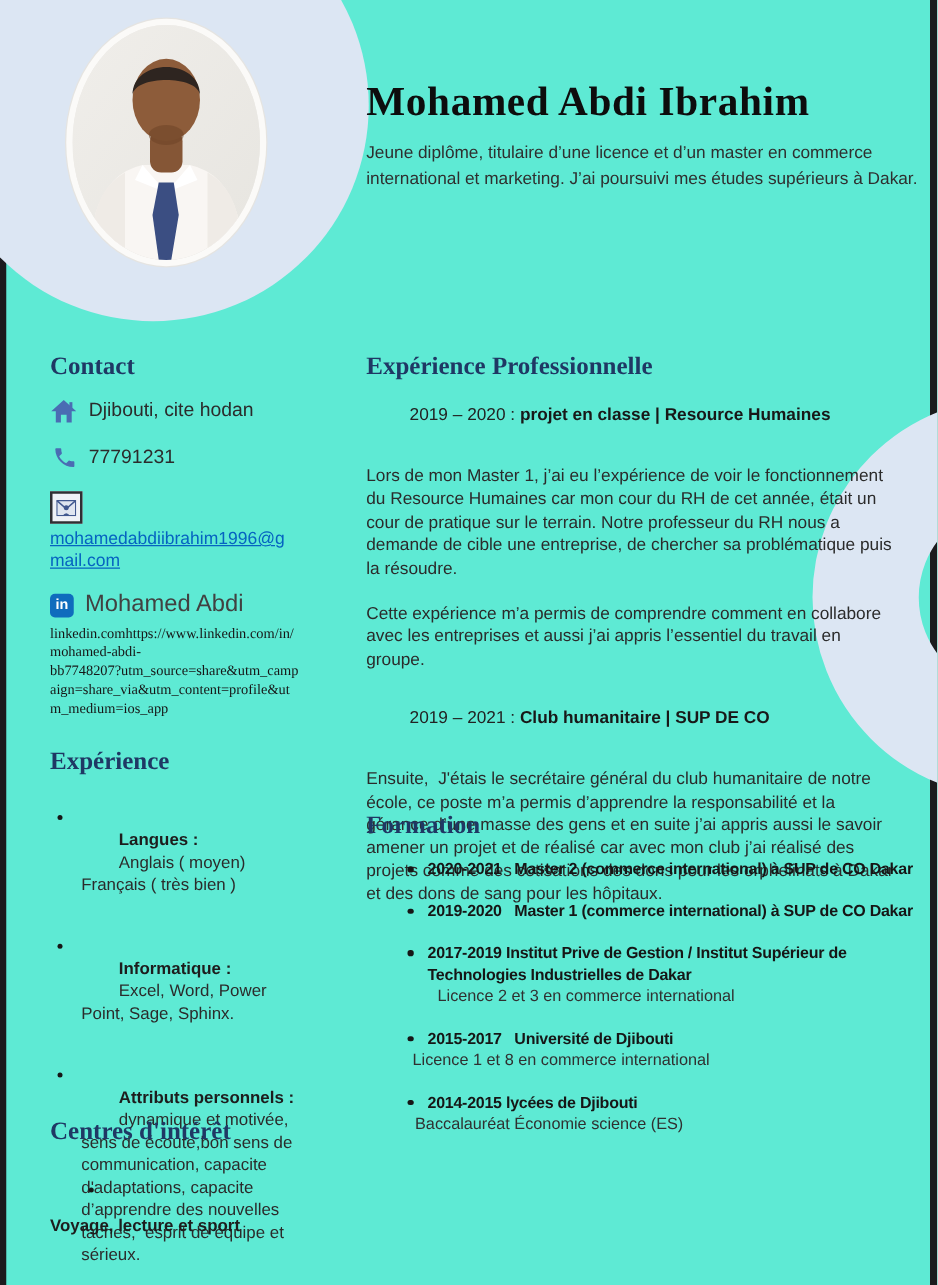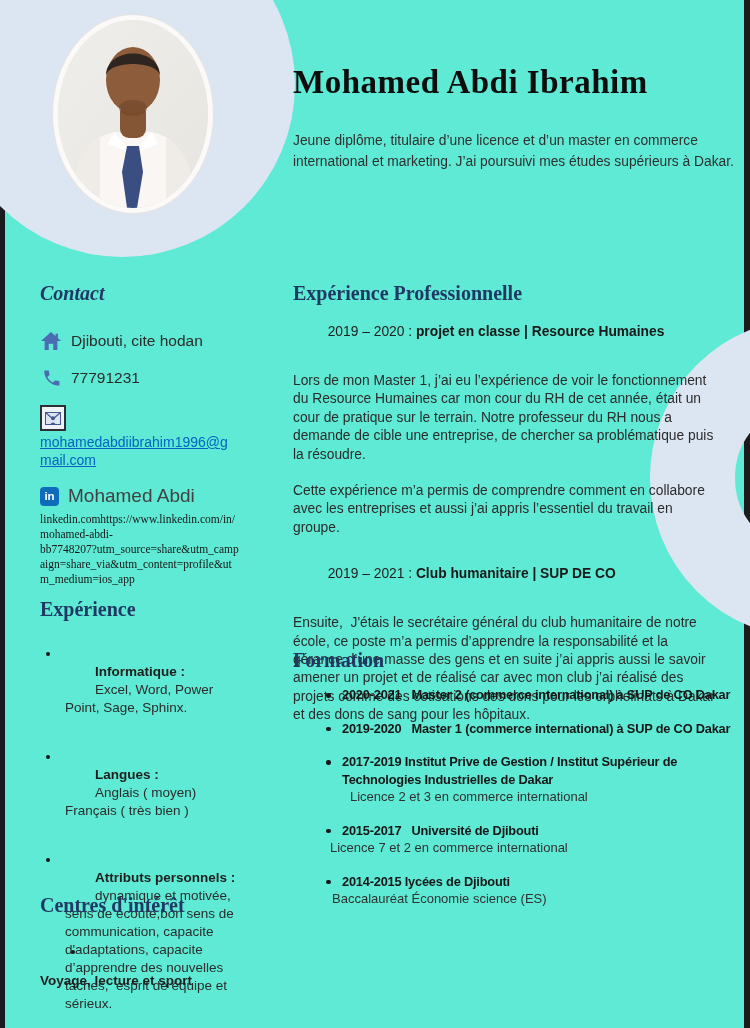--- a/index.html
+++ b/index.html
@@ -31,32 +31,32 @@
   .photo svg { display:block; }
 
   
   .header-block { position:absolute; left:293px; top:62px; width:444px; }
   .cv-name {
     margin:0; font-family:"Liberation Serif","DejaVu Serif",serif;
     font-size:33px; line-height:40px; font-weight:700; color:#0d0d0d;
     letter-spacing:0.5px;
   }
   .cv-intro {
-    margin:28px 0 0 0; font-size:13.8px; line-height:21px; color:#2f2f2f;
+    margin:9px 0 0 0; font-size:13.8px; line-height:21px; color:#2f2f2f;
     white-space:pre-wrap;
   }
 
   h2.sec {
     margin:0; font-family:"Liberation Serif","DejaVu Serif",serif;
     font-size:20px; line-height:24px; font-weight:700; color:#1f3864;
   }
 
   
   .contact-block { position:absolute; left:40px; top:281px; width:245px; }
-  .contact-block h2 { margin-bottom:26px;font-style:italic; }
+  .contact-block h2 { margin-bottom:14px; }
   .c-row { display:flex; align-items:center; margin-bottom:17px; min-height:20px; }
   .c-ico { width:22px; height:20px; flex:0 0 22px; margin-right:9px; }
   .c-label { font-size:15.5px; color:#2b2b2b; }
   .mail-ico-box {
     width:22px; height:22px; border:2px solid #2f2f33; background:#eef1f6;
     display:flex; align-items:center; justify-content:center; margin:10px 0 3px 0;
   }
   .email-lines { display:block; }
   .email-line {
     display:block; font-size:14px; line-height:17.5px;
@@ -187,31 +187,31 @@
     </div>
   </div>
 
   <div class="competences-block">
     <h2 class="sec">Expérience</h2>
     <div class="s-item">
       <span class="s-dotcol">
           <span class="dot"></span>
         </span>
       <span class="s-text">
+        <span class="lbl">Langues :</span>
+        <span>Anglais ( moyen) Français ( très bien )</span>
+      </span>
+    </div>
+    <div class="s-item">
+      <span class="s-dotcol">
+          <span class="dot"></span>
+        </span>
+      <span class="s-text">
         <span class="lbl">Informatique :</span>
         <span>Excel, Word, Power Point, Sage, Sphinx.</span>
-      </span>
-    </div>
-    <div class="s-item">
-      <span class="s-dotcol">
-          <span class="dot"></span>
-        </span>
-      <span class="s-text">
-        <span class="lbl">Langues :</span>
-        <span>Anglais ( moyen) Français ( très bien )</span>
       </span>
     </div>
     <div class="s-item">
       <span class="s-dotcol">
           <span class="dot"></span>
         </span>
       <span class="s-text">
         <span class="lbl">Attributs personnels :</span>
         <span>dynamique et motivée, sens de écoute,bon sens de communication, capacite d'adaptations, capacite d’apprendre des nouvelles taches,  esprit de équipe et sérieux.</span>
       </span>
@@ -275,21 +275,21 @@
         <div class="f-line">Technologies Industrielles de Dakar</div>
         <div class="f-sub">Licence 2 et 3 en commerce international</div>
       </span>
     </div>
     <div class="f-item n4">
       <span class="f-dotcol">
           <span class="dot"></span>
         </span>
       <span class="f-content">
         <div class="f-line">2015-2017   Université de Djibouti</div>
-        <div class="f-sub">Licence 7 et 2 en commerce international</div>
+        <div class="f-sub">Licence 1 et 8 en commerce international</div>
       </span>
     </div>
     <div class="f-item n5">
       <span class="f-dotcol">
           <span class="dot"></span>
         </span>
       <span class="f-content">
         <div class="f-line">2014-2015 lycées de Djibouti</div>
         <div class="f-sub">Baccalauréat Économie science (ES)</div>
       </span>

